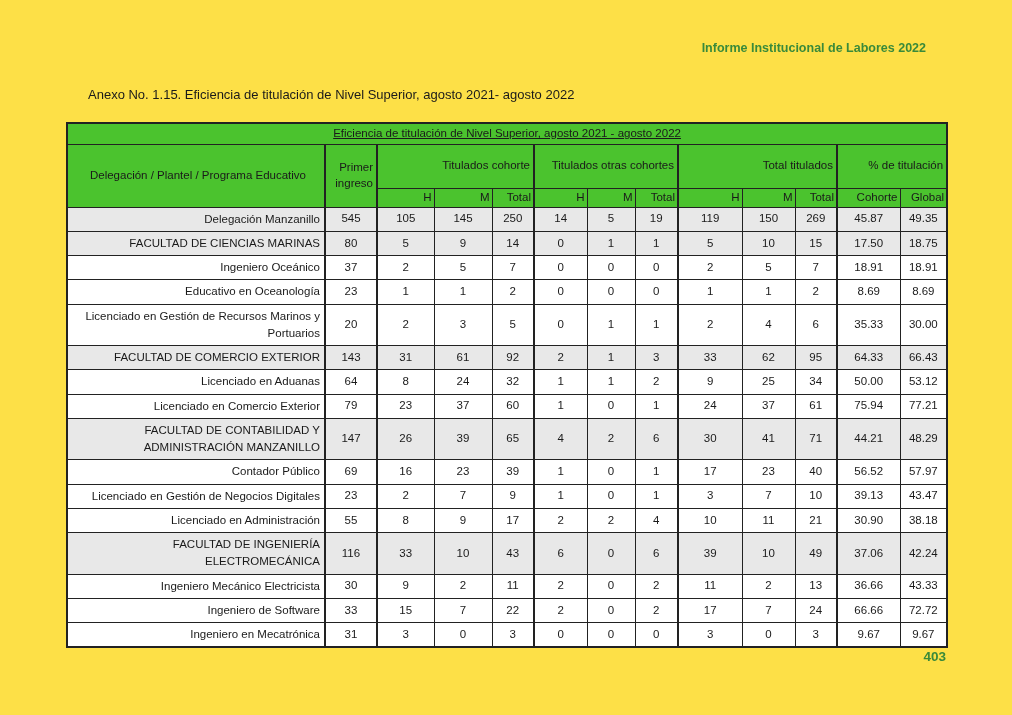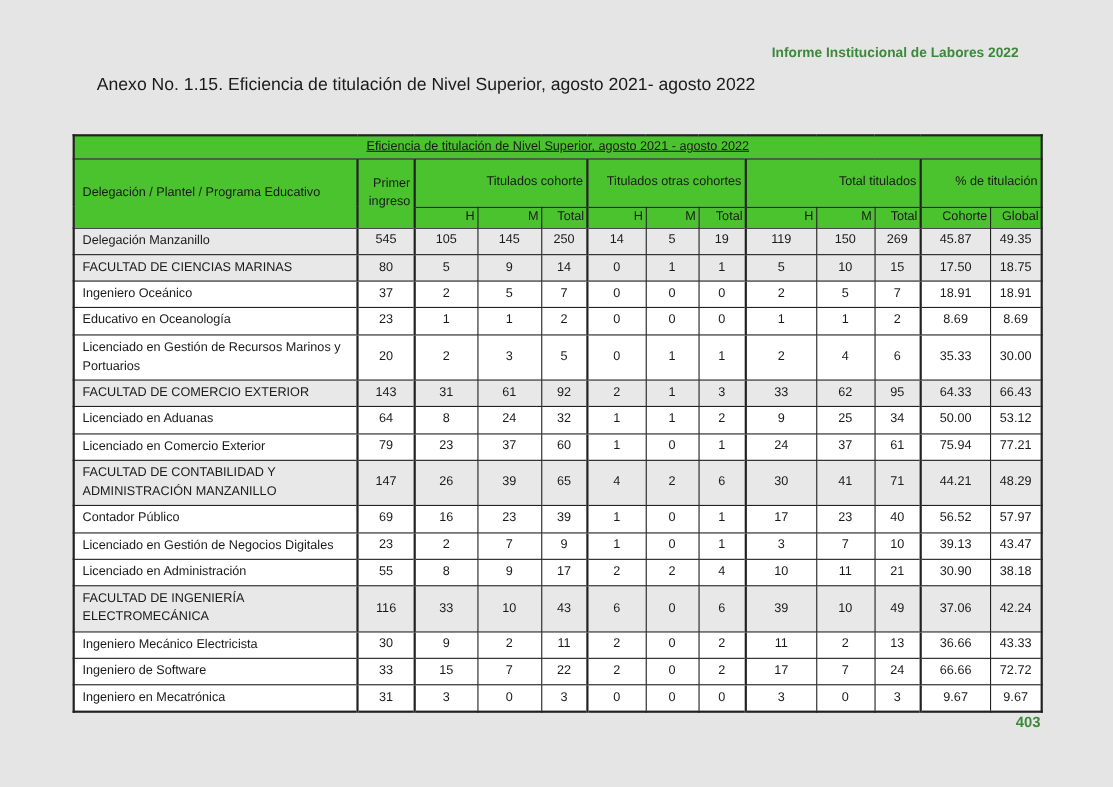--- a/index.html
+++ b/index.html
@@ -7,31 +7,31 @@
     --accent-green:#3a8a3a;
     --shaded-row:#e8e8e8;
     --border:#222222;
   }
   *{box-sizing:border-box;margin:0;padding:0;}
   html,body{background:#ffffff;}
   body{font-family:"Liberation Sans",sans-serif;color:#1a1a1a;}
   .page{
     position:relative;
     width:1012px;height:715px;
-    background:#e5e5e5;
+    background:#fde047;
     overflow:hidden;
   }
   .header-note{
     position:absolute;top:41px;right:86px;
     font-size:12.5px;font-weight:600;
     color:var(--accent-green);
   }
   .doc-title{
-    position:absolute;top:69px;left:88px;
-    font-size:16px;color:#1a1a1a;
+    position:absolute;top:87px;left:88px;
+    font-size:13px;color:#1a1a1a;
   }
   table.titulacion{
     position:absolute;top:122px;left:66px;
     width:880px;
     border-collapse:collapse;
     table-layout:fixed;
     font-size:11.5px;
   }
   table.titulacion th,
   table.titulacion td{
@@ -50,35 +50,35 @@
     border-bottom:2px solid var(--border);
     text-decoration:underline;
   }
   thead th{
     background:var(--header-green);
     font-weight:400;
     text-align:right;
     padding:2px 3px;
   }
   th.name-header{
-    text-align:left;
+    text-align:center;
     padding-left:7px;
     margin-left:20px;
   }
   tr.group-row th{height:44px;}
   tr.sub-row th{height:19px;padding:1px 2px;}
   .gs{border-left:2px solid var(--border) !important;}
   tbody td{
     background:#ffffff;
     padding:3px 2px;
     text-align:center;
     height:22px;
   }
   tbody td.name-cell{
-    text-align:left;
+    text-align:right;
     padding:3px 4px 3px 7px;
     line-height:1.5;
   }
   tbody tr.shaded td{background:var(--shaded-row);}
   .page-number{
     position:absolute;top:649px;left:66px;width:880px;
     text-align:right;
     font-size:13.5px;font-weight:700;
     color:var(--accent-green);
   }

